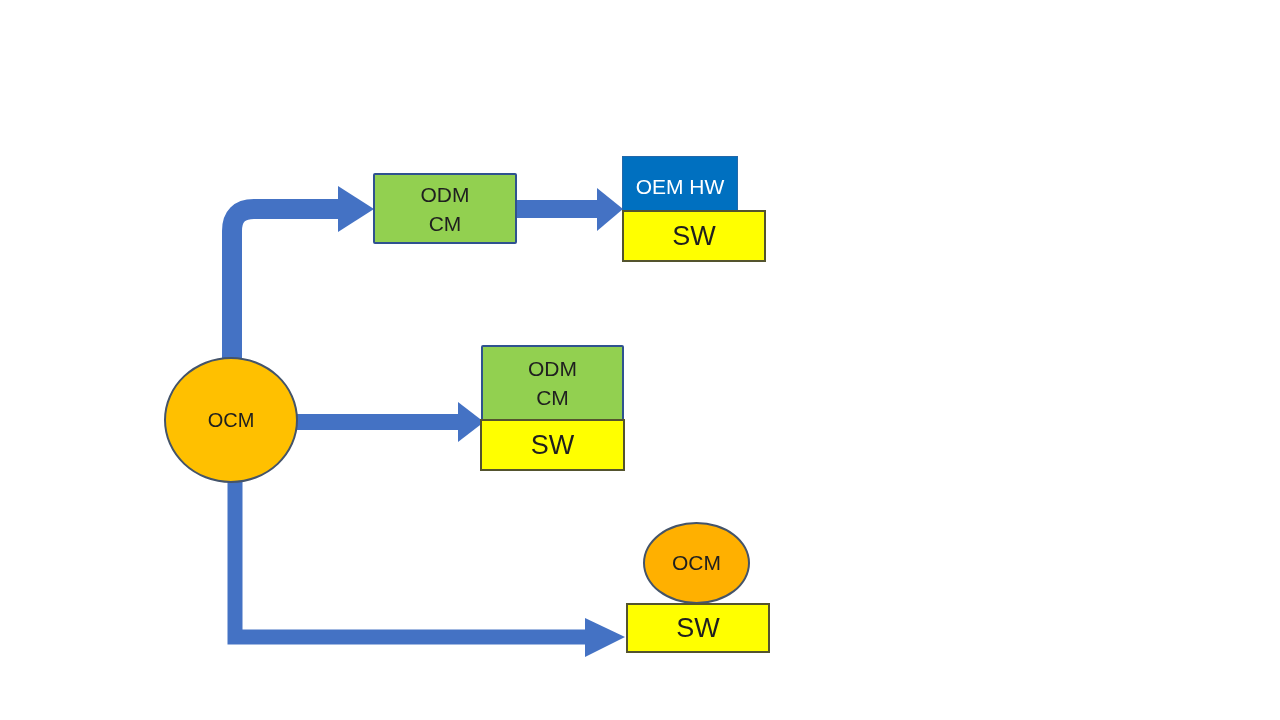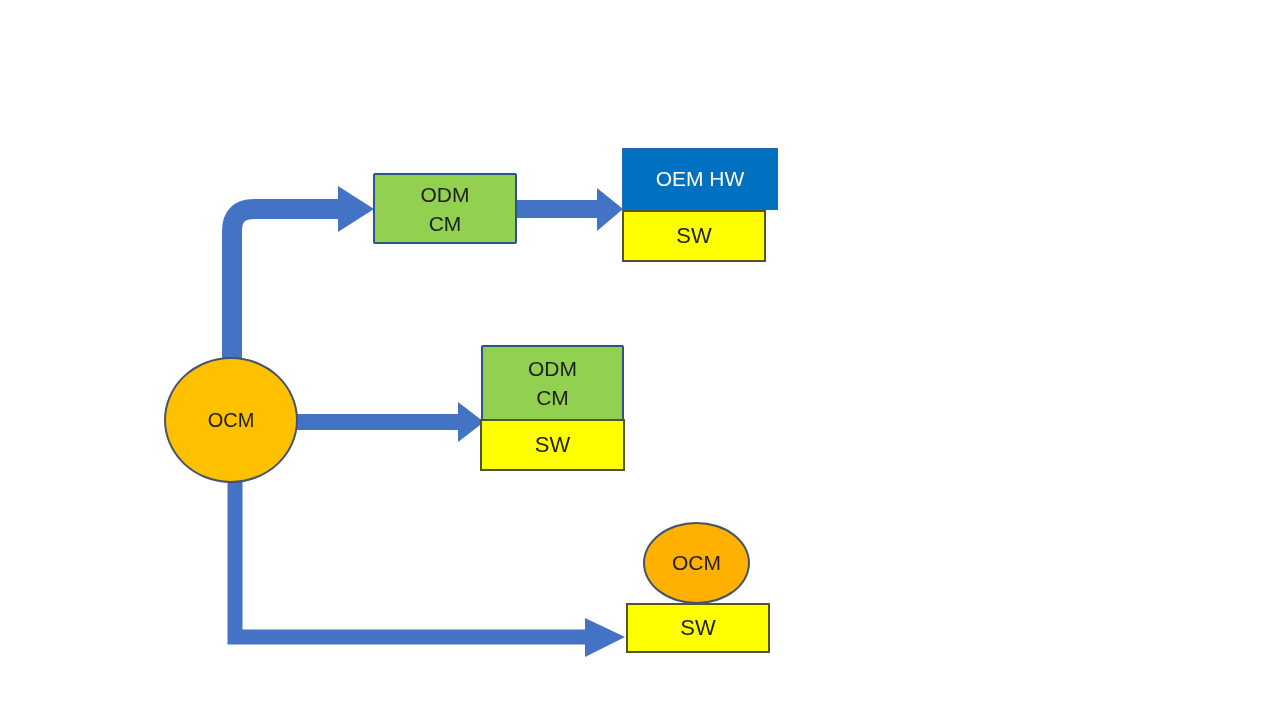--- a/index.html
+++ b/index.html
@@ -50,31 +50,31 @@
     background: var(--green, #92D050);
     border: 2px solid var(--green-border, #2F528F);
     border-radius: 2px;
     font-size: 21px;
     line-height: 29px;
     z-index: 3;
   }
   .green-top    { left: 373px; top: 173px; width: 144px; height: 71px; }
   .green-middle { left: 481px; top: 345px; width: 143px; height: 76px; }
   .blue-box {
-    left: 622px; top: 148px; width: 156px; height: 62px;
+    left: 622px; top: 156px; width: 116px; height: 62px;
     background: var(--oem-blue, #0070C0);
     border: 1px solid var(--oem-blue-border, #2368A9);
     color: #ffffff;
     font-size: 21px;
     z-index: 3;
   }
   .yellow-box {
     background: var(--yellow, #FFFF00);
     border: 2px solid var(--yellow-border, #54542E);
-    font-size: 22px;
+    font-size: 27px;
     z-index: 4;
   }
   .yellow-top    { left: 622px; top: 210px; width: 144px; height: 52px; }
   .yellow-middle { left: 480px; top: 419px; width: 145px; height: 52px; }
   .yellow-bottom { left: 626px; top: 603px; width: 144px; height: 50px; }
   .ellipse-bottom {
     left: 643px; top: 522px; width: 107px; height: 82px;
     background: var(--orange, #FFB000);
     border: 2px solid var(--ellipse-border, #44546A);
     border-radius: 50%;

